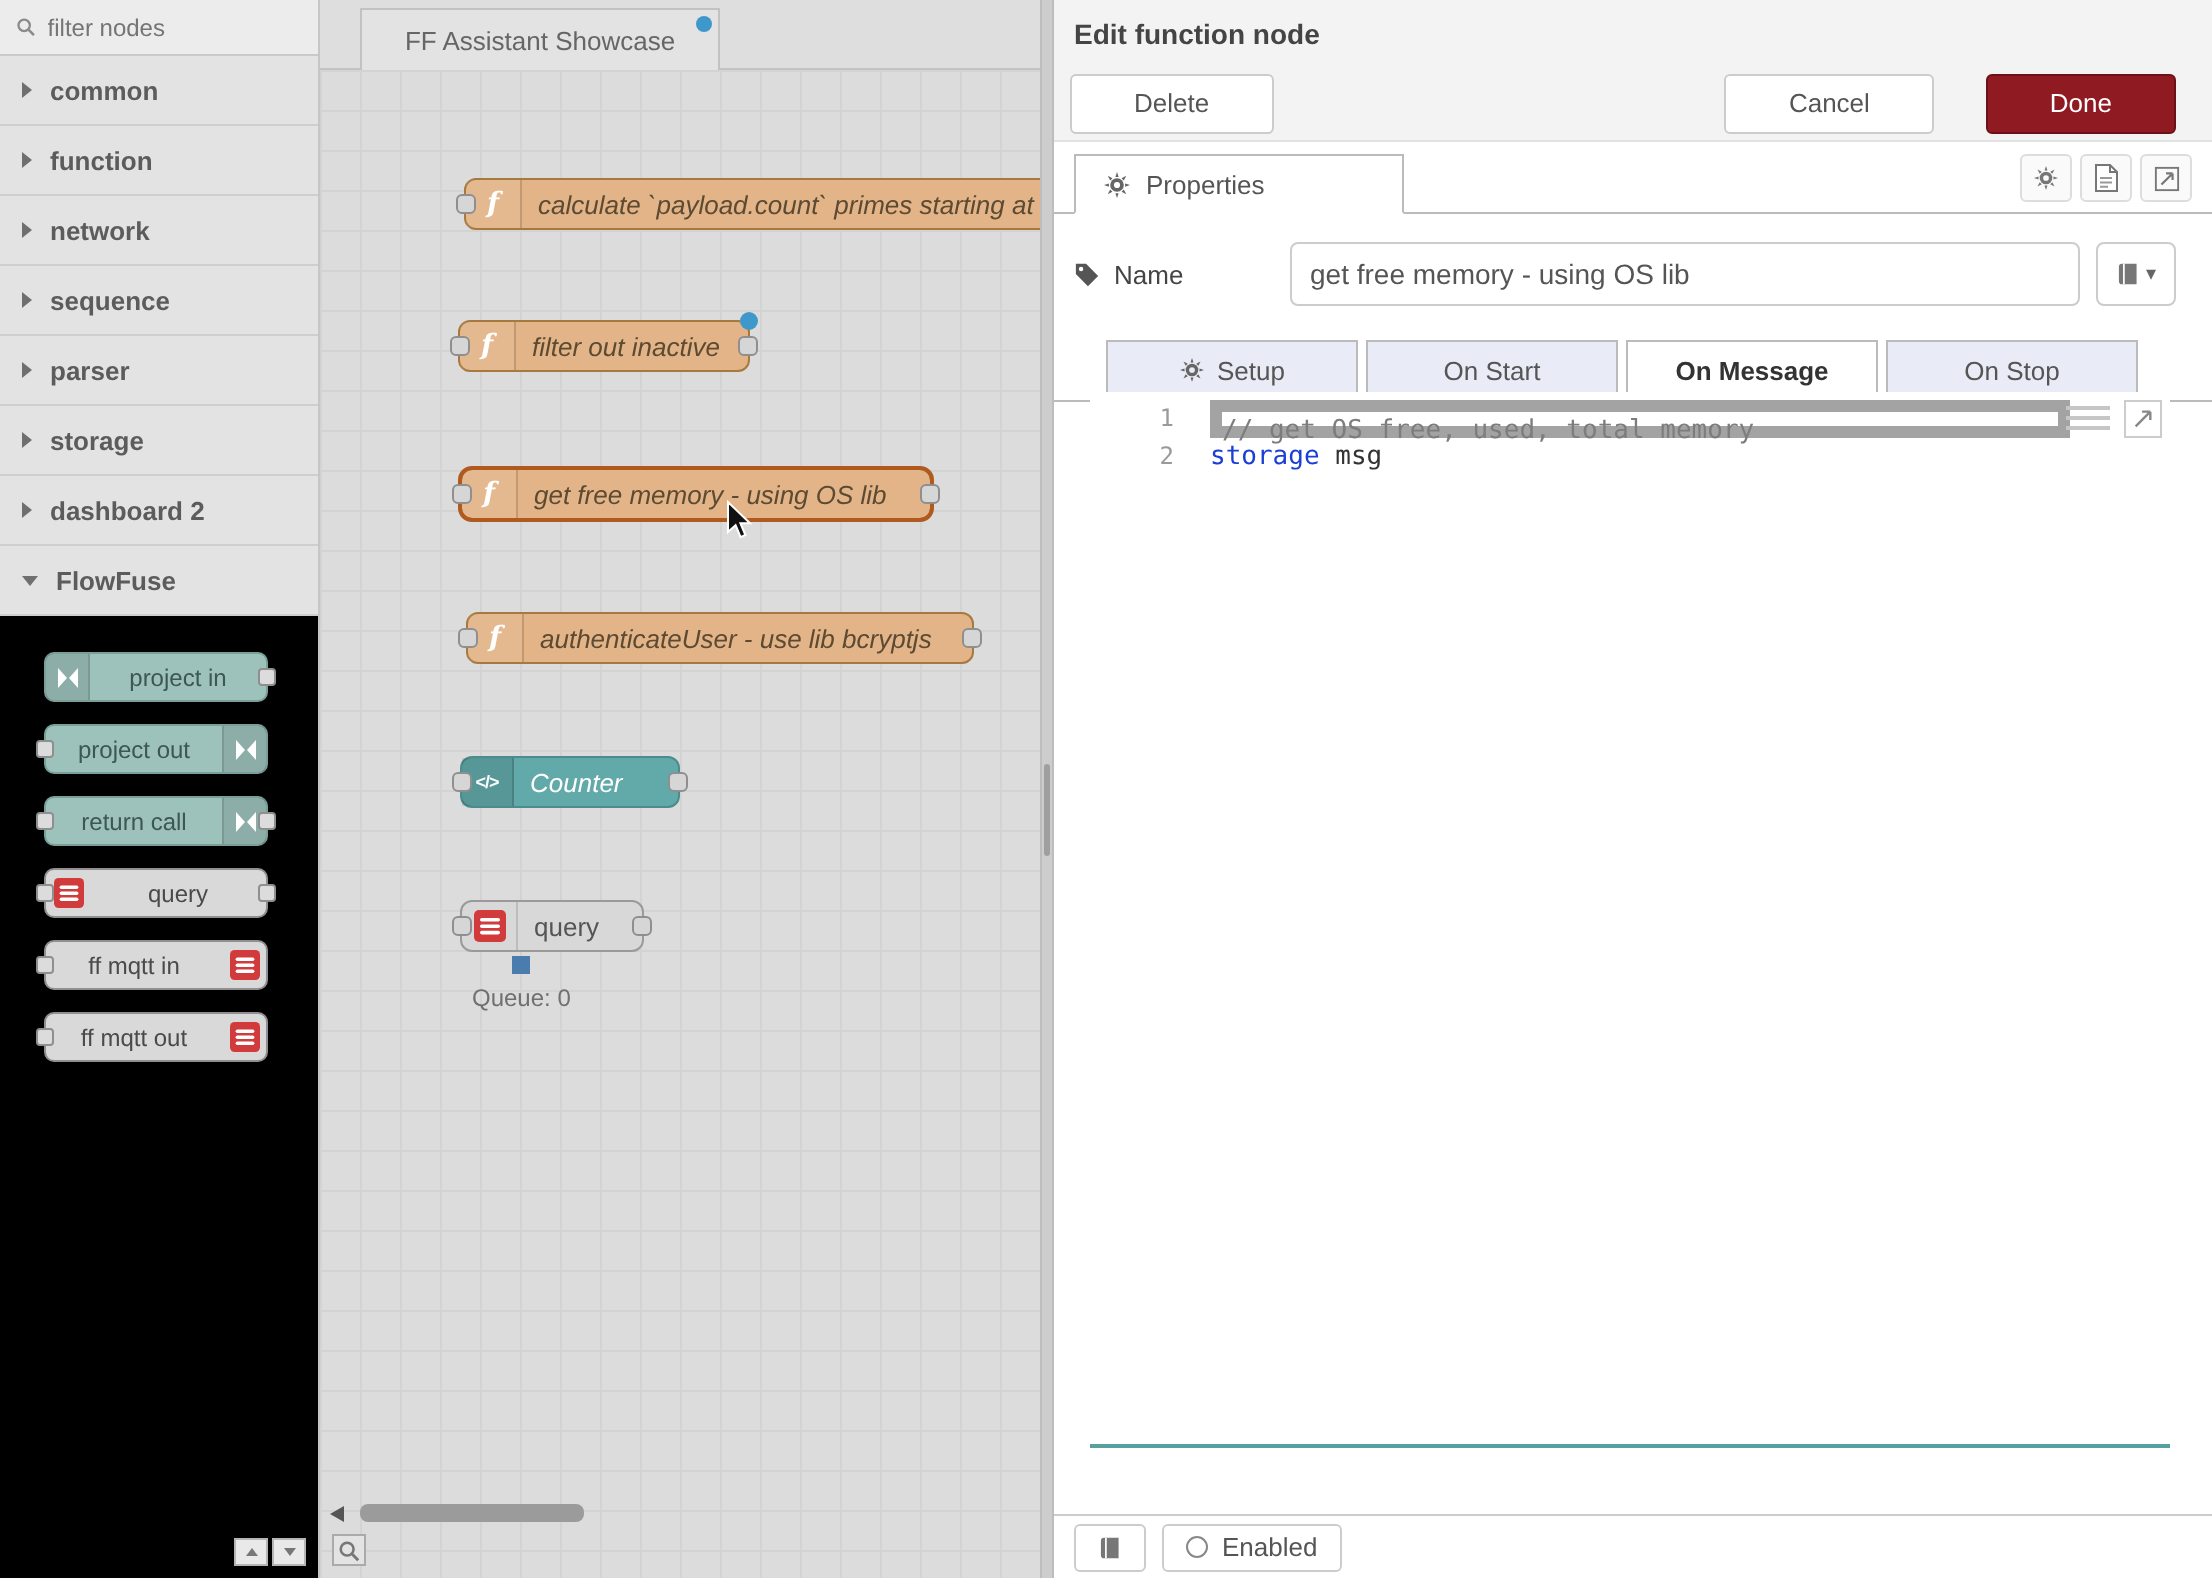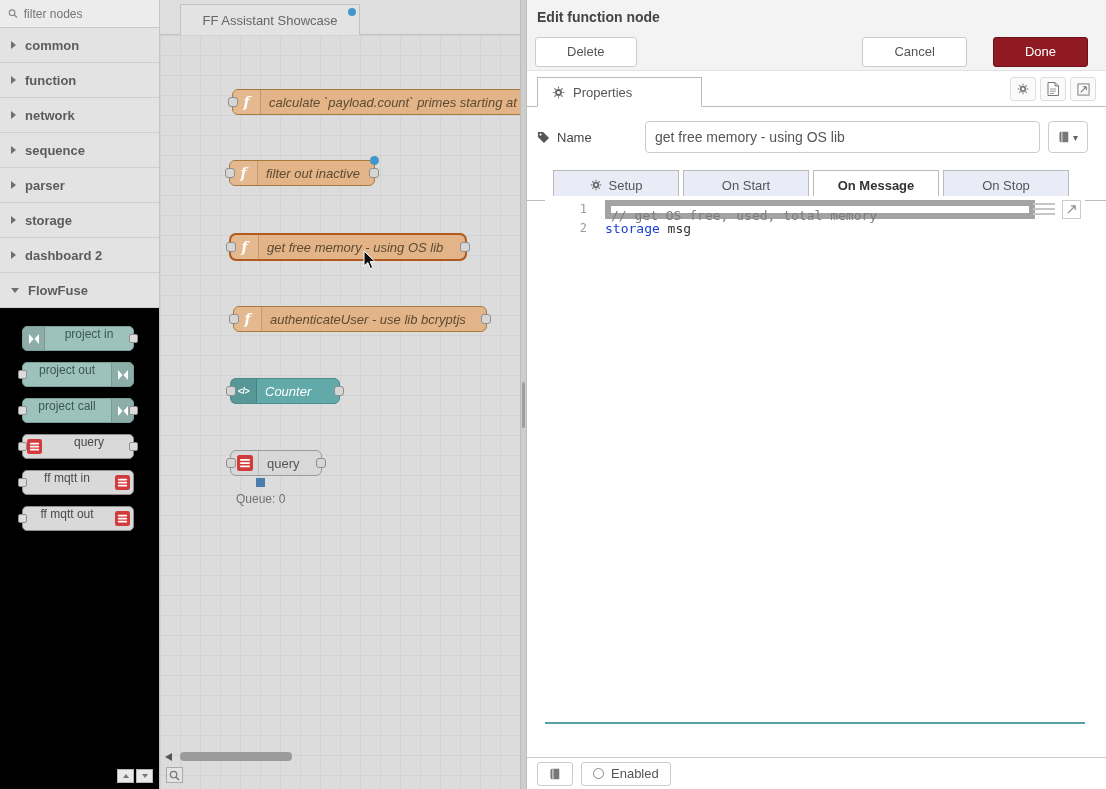--- a/index.html
+++ b/index.html
@@ -7,21 +7,21 @@
   #app { position:relative; width:1106px; height:789px; overflow:hidden; background:#fff; }
 
   
   #palette { position:absolute; left:0; top:0; width:160px; height:789px; background:#000000; border-right:1px solid #c6c6c6; }
   .search { height:28px; background:#ececec; border-bottom:1px solid #c9c9c9; display:flex; align-items:center; padding:0 8px; gap:6px; }
   .search input { border:none; background:transparent; outline:none; font-size:12px; color:#555; width:100%; font-family:inherit; }
   .cat { height:35px; display:flex; align-items:center; gap:9px; padding:0 11px; border-bottom:1px solid #cfcfcf; background:#e3e3e3; font-size:13px; font-weight:bold; color:#5c5c5c; cursor:pointer; }
   .chev-r { width:0; height:0; border-left:5px solid #6f6f6f; border-top:4px solid transparent; border-bottom:4px solid transparent; }
   .chev-d { width:0; height:0; border-top:5px solid #6f6f6f; border-left:4px solid transparent; border-right:4px solid transparent; }
   #flowfuse-nodes { padding:18px 0 0 22px; }
-  .pnode { position:relative; width:112px; height:25px; border:1px solid #8f8f8f; border-radius:5px; display:flex; margin-bottom:11px; font-size:12px; color:#4a4a4a; cursor:grab; background:#d9d9d9; }
+  .pnode { position:relative; width:112px; height:25px; border:1px solid #8f8f8f; border-radius:5px; display:flex; align-items:center; margin-bottom:11px; font-size:12px; color:#4a4a4a; cursor:grab; background:#d9d9d9; }
   .pnode.teal { background:#9dc2bc; border-color:#7a9f99; color:#3c5754; }
   .picon { width:22px; align-self:stretch; display:flex; align-items:center; justify-content:center; }
   .teal .picon { background:rgba(0,0,0,0.10); }
   .picon.il { border-right:1px solid rgba(0,0,0,0.12); }
   .picon.ir { border-left:1px solid rgba(0,0,0,0.12); }
   .plabel { flex:1; text-align:center; white-space:nowrap; overflow:hidden; }
   .pport { position:absolute; top:7px; width:9px; height:9px; background:#dcdcdc; border:1px solid #8f8f8f; border-radius:2px; }
   .pport.l { left:-5px; } .pport.r { right:-5px; }
   .pfoot { position:absolute; right:6px; bottom:6px; display:flex; gap:2px; }
   .pfoot .fbtn { width:17px; height:14px; border:1px solid #b5b5b5; background:#e9e9e9; display:flex; align-items:center; justify-content:center; cursor:pointer; }
@@ -150,21 +150,21 @@
       <div class="pnode teal">
         <span class="plabel">project out</span>
         <span class="picon ir">
             <svg width="12" height="10" viewBox="0 0 12 10">
               <path d="M1 0l4.5 5L1 10zM11 0L6.5 5 11 10z" fill="#fff"></path>
             </svg>
           </span>
         <span class="pport l"></span>
       </div>
       <div class="pnode teal">
-        <span class="plabel">project call</span>
+        <span class="plabel">return call</span>
         <span class="picon ir">
             <svg width="12" height="10" viewBox="0 0 12 10">
               <path d="M1 0l4.5 5L1 10zM11 0L6.5 5 11 10z" fill="#fff"></path>
             </svg>
           </span>
         <span class="pport l"></span>
         <span class="pport r"></span>
       </div>
       <div class="pnode">
         <span class="picon">

